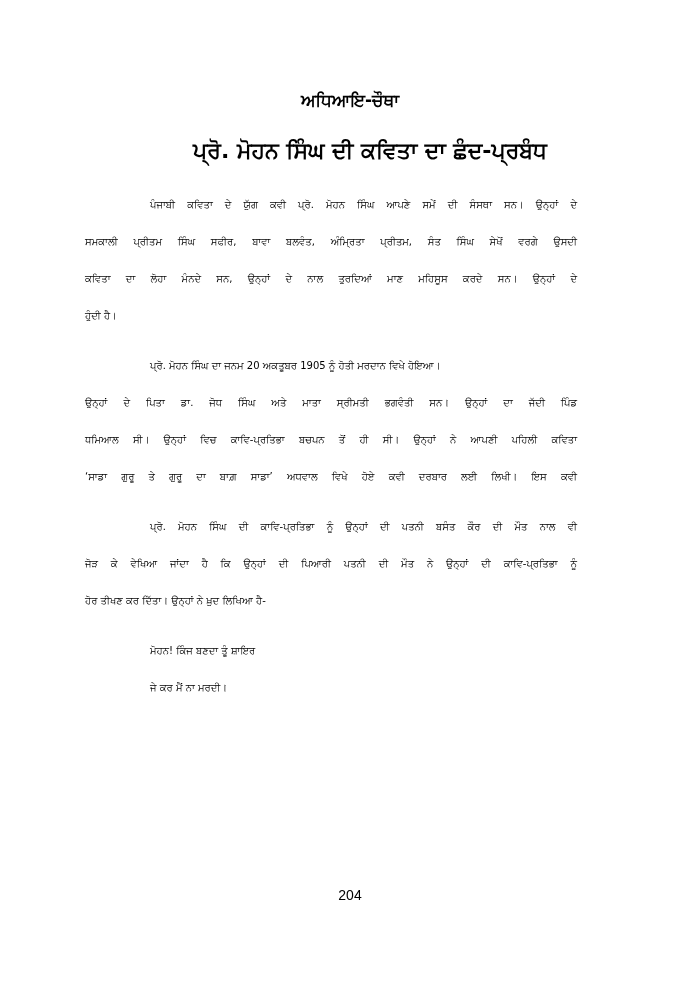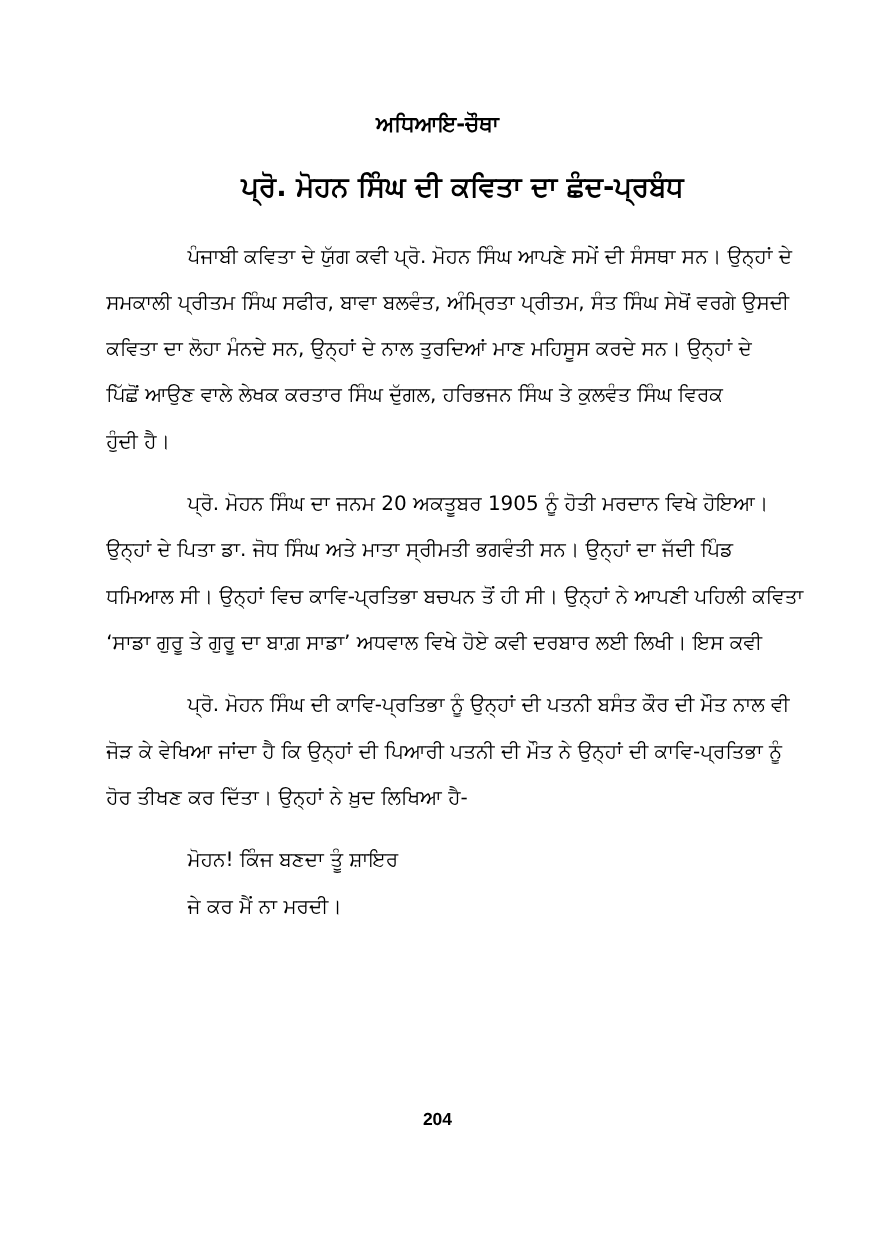--- a/index.html
+++ b/index.html
@@ -46,21 +46,21 @@
     .body-text {
       position: absolute;
       left: 85px;
       width: 492px;
       top: 186px;
     }
     .line {
       display: block;
       height: 37px;
       line-height: 37px;
-      font-size: 16px;
+      font-size: 10px;
       white-space: nowrap;
       text-align: justify;
       text-align-last: justify;
       overflow: visible;
     }
     .line.last {
       text-align: center;
       text-align-last: left;
     }
     .line.indent {
@@ -76,39 +76,37 @@
     }
     .page-number {
       position: absolute;
       top: 885px;
       left: 0;
       width: 700px;
       text-align: center;
       font-family: "Liberation Sans", sans-serif;
       font-size: 14px;
       line-height: 20px;
-      font-weight: bold;
     }
   </style>
 </head>
 <body>
 
 <div class="page">
 
   <div class="chapter-label">ਅਧਿਆਇ-ਚੌਥਾ</div>
 
   <div class="chapter-title">ਪ੍ਰੋ. ਮੋਹਨ ਸਿੰਘ ਦੀ ਕਵਿਤਾ ਦਾ ਛੰਦ-ਪ੍ਰਬੰਧ</div>
 
   <div class="body-text">
 
     <div>
       <span class="line indent">ਪੰਜਾਬੀ ਕਵਿਤਾ ਦੇ ਯੁੱਗ ਕਵੀ ਪ੍ਰੋ. ਮੋਹਨ ਸਿੰਘ ਆਪਣੇ ਸਮੇਂ ਦੀ ਸੰਸਥਾ ਸਨ। ਉਨ੍ਹਾਂ ਦੇ</span>
       <span class="line">ਸਮਕਾਲੀ ਪ੍ਰੀਤਮ ਸਿੰਘ ਸਫੀਰ, ਬਾਵਾ ਬਲਵੰਤ, ਅੰਮ੍ਰਿਤਾ ਪ੍ਰੀਤਮ, ਸੰਤ ਸਿੰਘ ਸੇਖੋਂ ਵਰਗੇ ਉਸਦੀ</span>
       <span class="line">ਕਵਿਤਾ ਦਾ ਲੋਹਾ ਮੰਨਦੇ ਸਨ, ਉਨ੍ਹਾਂ ਦੇ ਨਾਲ ਤੁਰਦਿਆਂ ਮਾਣ ਮਹਿਸੂਸ ਕਰਦੇ ਸਨ। ਉਨ੍ਹਾਂ ਦੇ</span>
-      <span class="line">ਪਿੱਛੋਂ ਆਉਣ ਵਾਲੇ ਲੇਖਕ ਕਰਤਾਰ ਸਿੰਘ ਦੁੱਗਲ, ਹਰਿਭਜਨ ਸਿੰਘ ਤੇ ਕੁਲਵੰਤ ਸਿੰਘ ਵਿਰਕ</span>
       <span class="line last">ਹੁੰਦੀ ਹੈ।</span>
     </div>
 
     <div class="para-gap"></div>
 
     <div>
       <span class="line indent last">ਪ੍ਰੋ. ਮੋਹਨ ਸਿੰਘ ਦਾ ਜਨਮ 20 ਅਕਤੂਬਰ 1905 ਨੂੰ ਹੋਤੀ ਮਰਦਾਨ ਵਿਖੇ ਹੋਇਆ।</span>
       <span class="line">ਉਨ੍ਹਾਂ ਦੇ ਪਿਤਾ ਡਾ. ਜੋਧ ਸਿੰਘ ਅਤੇ ਮਾਤਾ ਸ੍ਰੀਮਤੀ ਭਗਵੰਤੀ ਸਨ। ਉਨ੍ਹਾਂ ਦਾ ਜੱਦੀ ਪਿੰਡ</span>
       <span class="line">ਧਮਿਆਲ ਸੀ। ਉਨ੍ਹਾਂ ਵਿਚ ਕਾਵਿ-ਪ੍ਰਤਿਭਾ ਬਚਪਨ ਤੋਂ ਹੀ ਸੀ। ਉਨ੍ਹਾਂ ਨੇ ਆਪਣੀ ਪਹਿਲੀ ਕਵਿਤਾ</span>
       <span class="line">‘ਸਾਡਾ ਗੁਰੂ ਤੇ ਗੁਰੂ ਦਾ ਬਾਗ਼ ਸਾਡਾ’ ਅਧਵਾਲ ਵਿਖੇ ਹੋਏ ਕਵੀ ਦਰਬਾਰ ਲਈ ਲਿਖੀ। ਇਸ ਕਵੀ</span>

